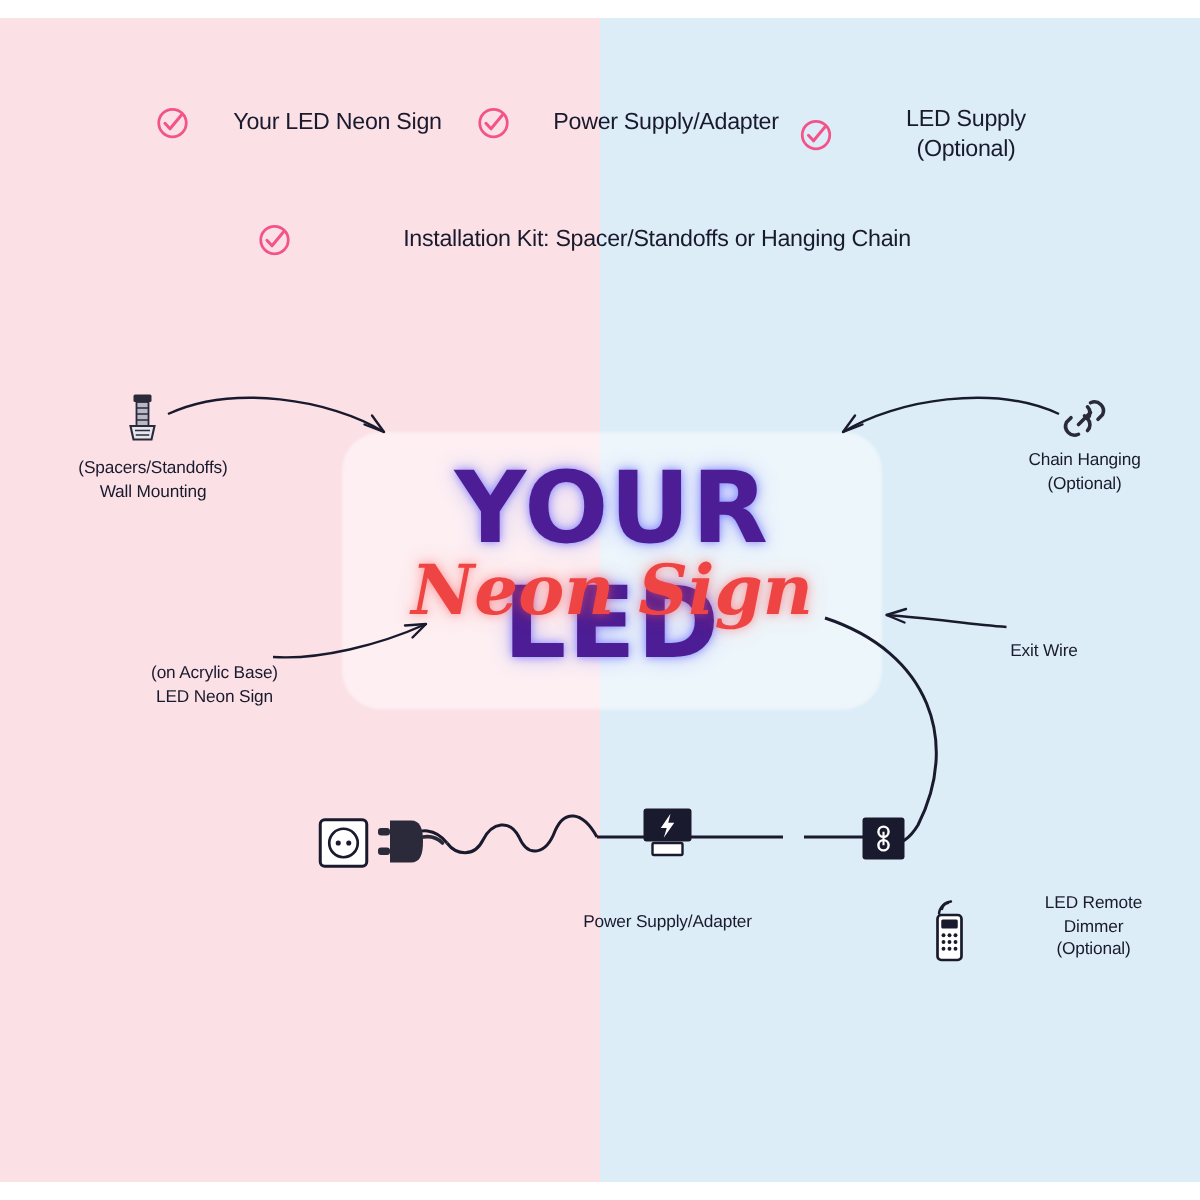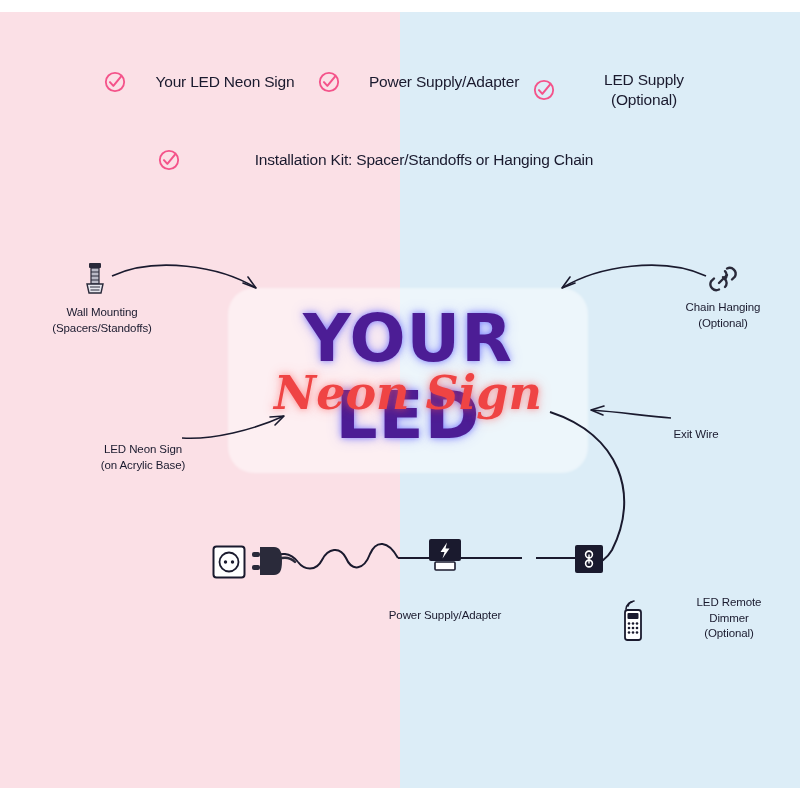--- a/index.html
+++ b/index.html
@@ -153,21 +153,21 @@
   <div class="check-row" style="left:533px; top:70px; width:180px;">
     <span class="check-icon">
       <svg width="22" height="22" viewBox="0 0 24 24">
         <circle cx="12" cy="12" r="10" fill="none" stroke="#f4538a" stroke-width="2"></circle>
         <path d="M6.5 12.2 L10.2 16.2 L18.5 6.2" fill="none" stroke="#f4538a" stroke-width="2.2" stroke-linecap="round" stroke-linejoin="round"></path>
       </svg>
     </span>
     <span class="check-label" style="width:150px;">LED Supply (Optional)</span>
   </div>
 
-  <div class="check-row" style="left:158px; top:148px; width:490px;">
+  <div class="check-row" style="left:172px; top:148px; width:490px;">
     <span class="check-icon">
       <svg width="22" height="22" viewBox="0 0 24 24">
         <circle cx="12" cy="12" r="10" fill="none" stroke="#f4538a" stroke-width="2"></circle>
         <path d="M6.5 12.2 L10.2 16.2 L18.5 6.2" fill="none" stroke="#f4538a" stroke-width="2.2" stroke-linecap="round" stroke-linejoin="round"></path>
       </svg>
     </span>
     <span class="check-label" style="width:460px;">Installation Kit: Spacer/Standoffs or Hanging Chain</span>
   </div>
 
   <div class="neon-wrap">
@@ -190,22 +190,22 @@
   </div>
 
   <div class="icon-box" style="left:110px; top:258px;">
     <svg width="160" height="50" viewBox="0 0 160 50">
       <path d="M2 18 C 45 -2, 110 8, 146 30" fill="none" stroke="#1a1a2e" stroke-width="1.6"></path>
       <path d="M146 30 L133 25 M146 30 L138 19" fill="none" stroke="#1a1a2e" stroke-width="1.6" stroke-linecap="round"></path>
     </svg>
   </div>
 
   <div class="callout" style="left:12px; top:305px; width:180px;">
+    <div>(Spacers/Standoffs)</div>
     <div>Wall Mounting</div>
-    <div>(Spacers/Standoffs)</div>
   </div>
 
   <div class="icon-box" style="left:706px; top:262px;">
     <svg width="34" height="34" viewBox="0 0 34 34">
       <path d="M13 21 L21 13" stroke="#2a2a3a" stroke-width="2.4" stroke-linecap="round"></path>
       <path d="M19 25 a5.5 5.5 0 0 0 0-7.8 l-2-2" fill="none" stroke="#2a2a3a" stroke-width="2.4" stroke-linecap="round"></path>
       <path d="M15 9 a5.5 5.5 0 0 0 0 7.8" fill="none" stroke="#2a2a3a" stroke-width="2.4" stroke-linecap="round" transform="rotate(180 17 13)"></path>
       <path d="M21 6.5 a6 6 0 0 1 8 8 l-3 3" fill="none" stroke="#2a2a3a" stroke-width="2.4" stroke-linecap="round"></path>
       <path d="M13 27.5 a6 6 0 0 1-8-8 l3-3" fill="none" stroke="#2a2a3a" stroke-width="2.4" stroke-linecap="round"></path>
     </svg>
@@ -224,22 +224,22 @@
   </div>
 
   <div class="icon-box" style="left:178px; top:400px;">
     <svg width="120" height="50" viewBox="0 0 120 50">
       <path d="M4 38 C 35 40, 75 30, 106 16" fill="none" stroke="#1a1a2e" stroke-width="1.6"></path>
       <path d="M106 16 L92 17 M106 16 L97 25" fill="none" stroke="#1a1a2e" stroke-width="1.6" stroke-linecap="round"></path>
     </svg>
   </div>
 
   <div class="callout" style="left:48px; top:442px; width:190px;">
+    <div>(on Acrylic Base)</div>
     <div>LED Neon Sign</div>
-    <div>(on Acrylic Base)</div>
   </div>
 
   <div class="icon-box" style="left:575px; top:400px;">
     <svg width="100" height="32" viewBox="0 0 100 32">
       <path d="M96 18 C 70 16, 45 12, 16 10" fill="none" stroke="#1a1a2e" stroke-width="1.6"></path>
       <path d="M16 10 L29 6 M16 10 L28 15" fill="none" stroke="#1a1a2e" stroke-width="1.6" stroke-linecap="round"></path>
     </svg>
   </div>
 
   <div class="callout" style="left:636px; top:427px; width:120px; text-align:center;">

